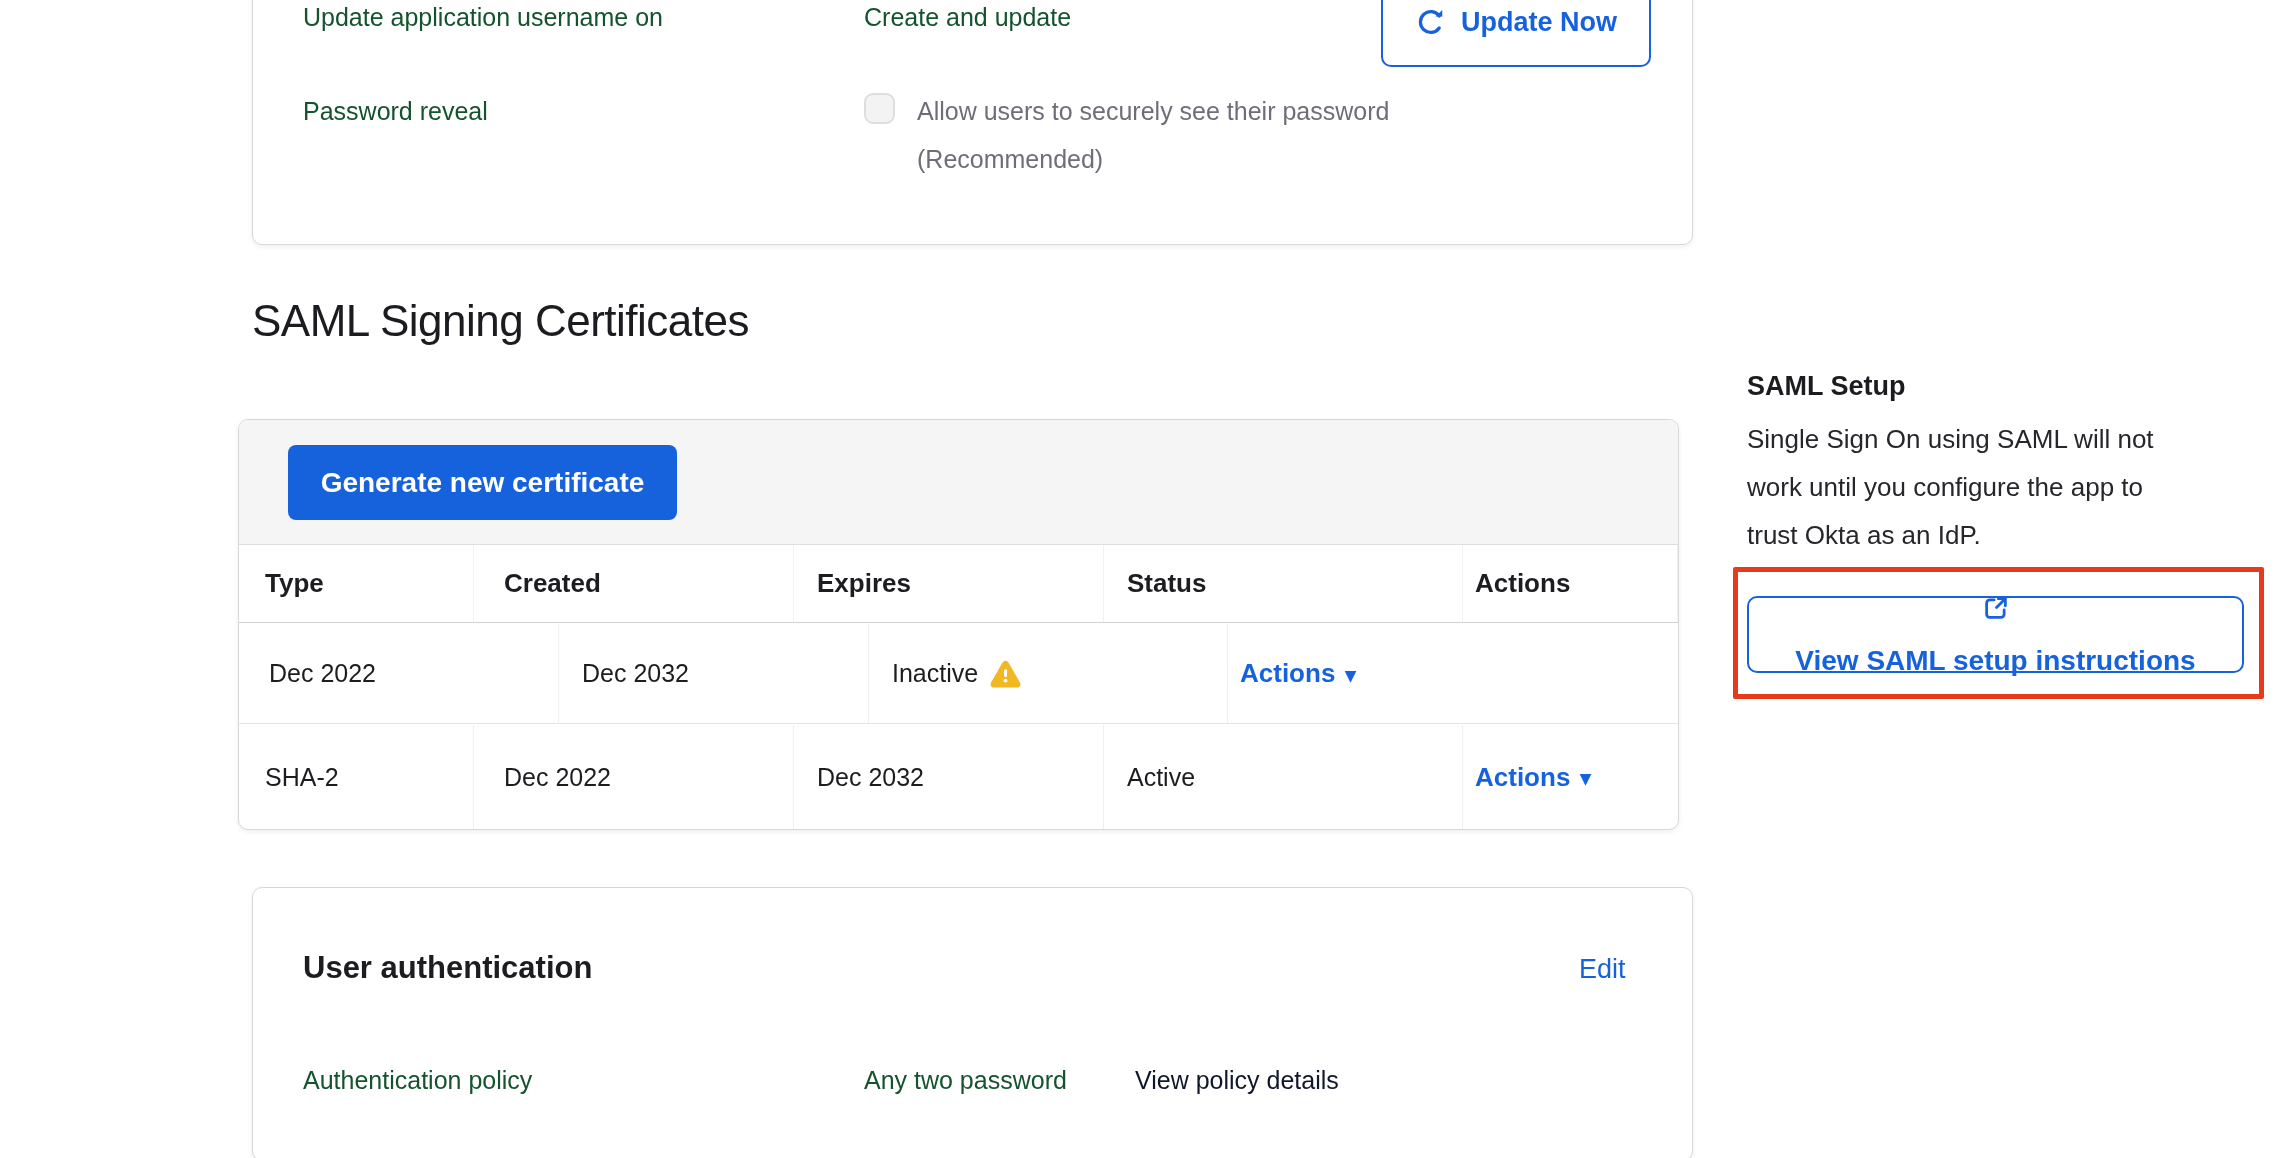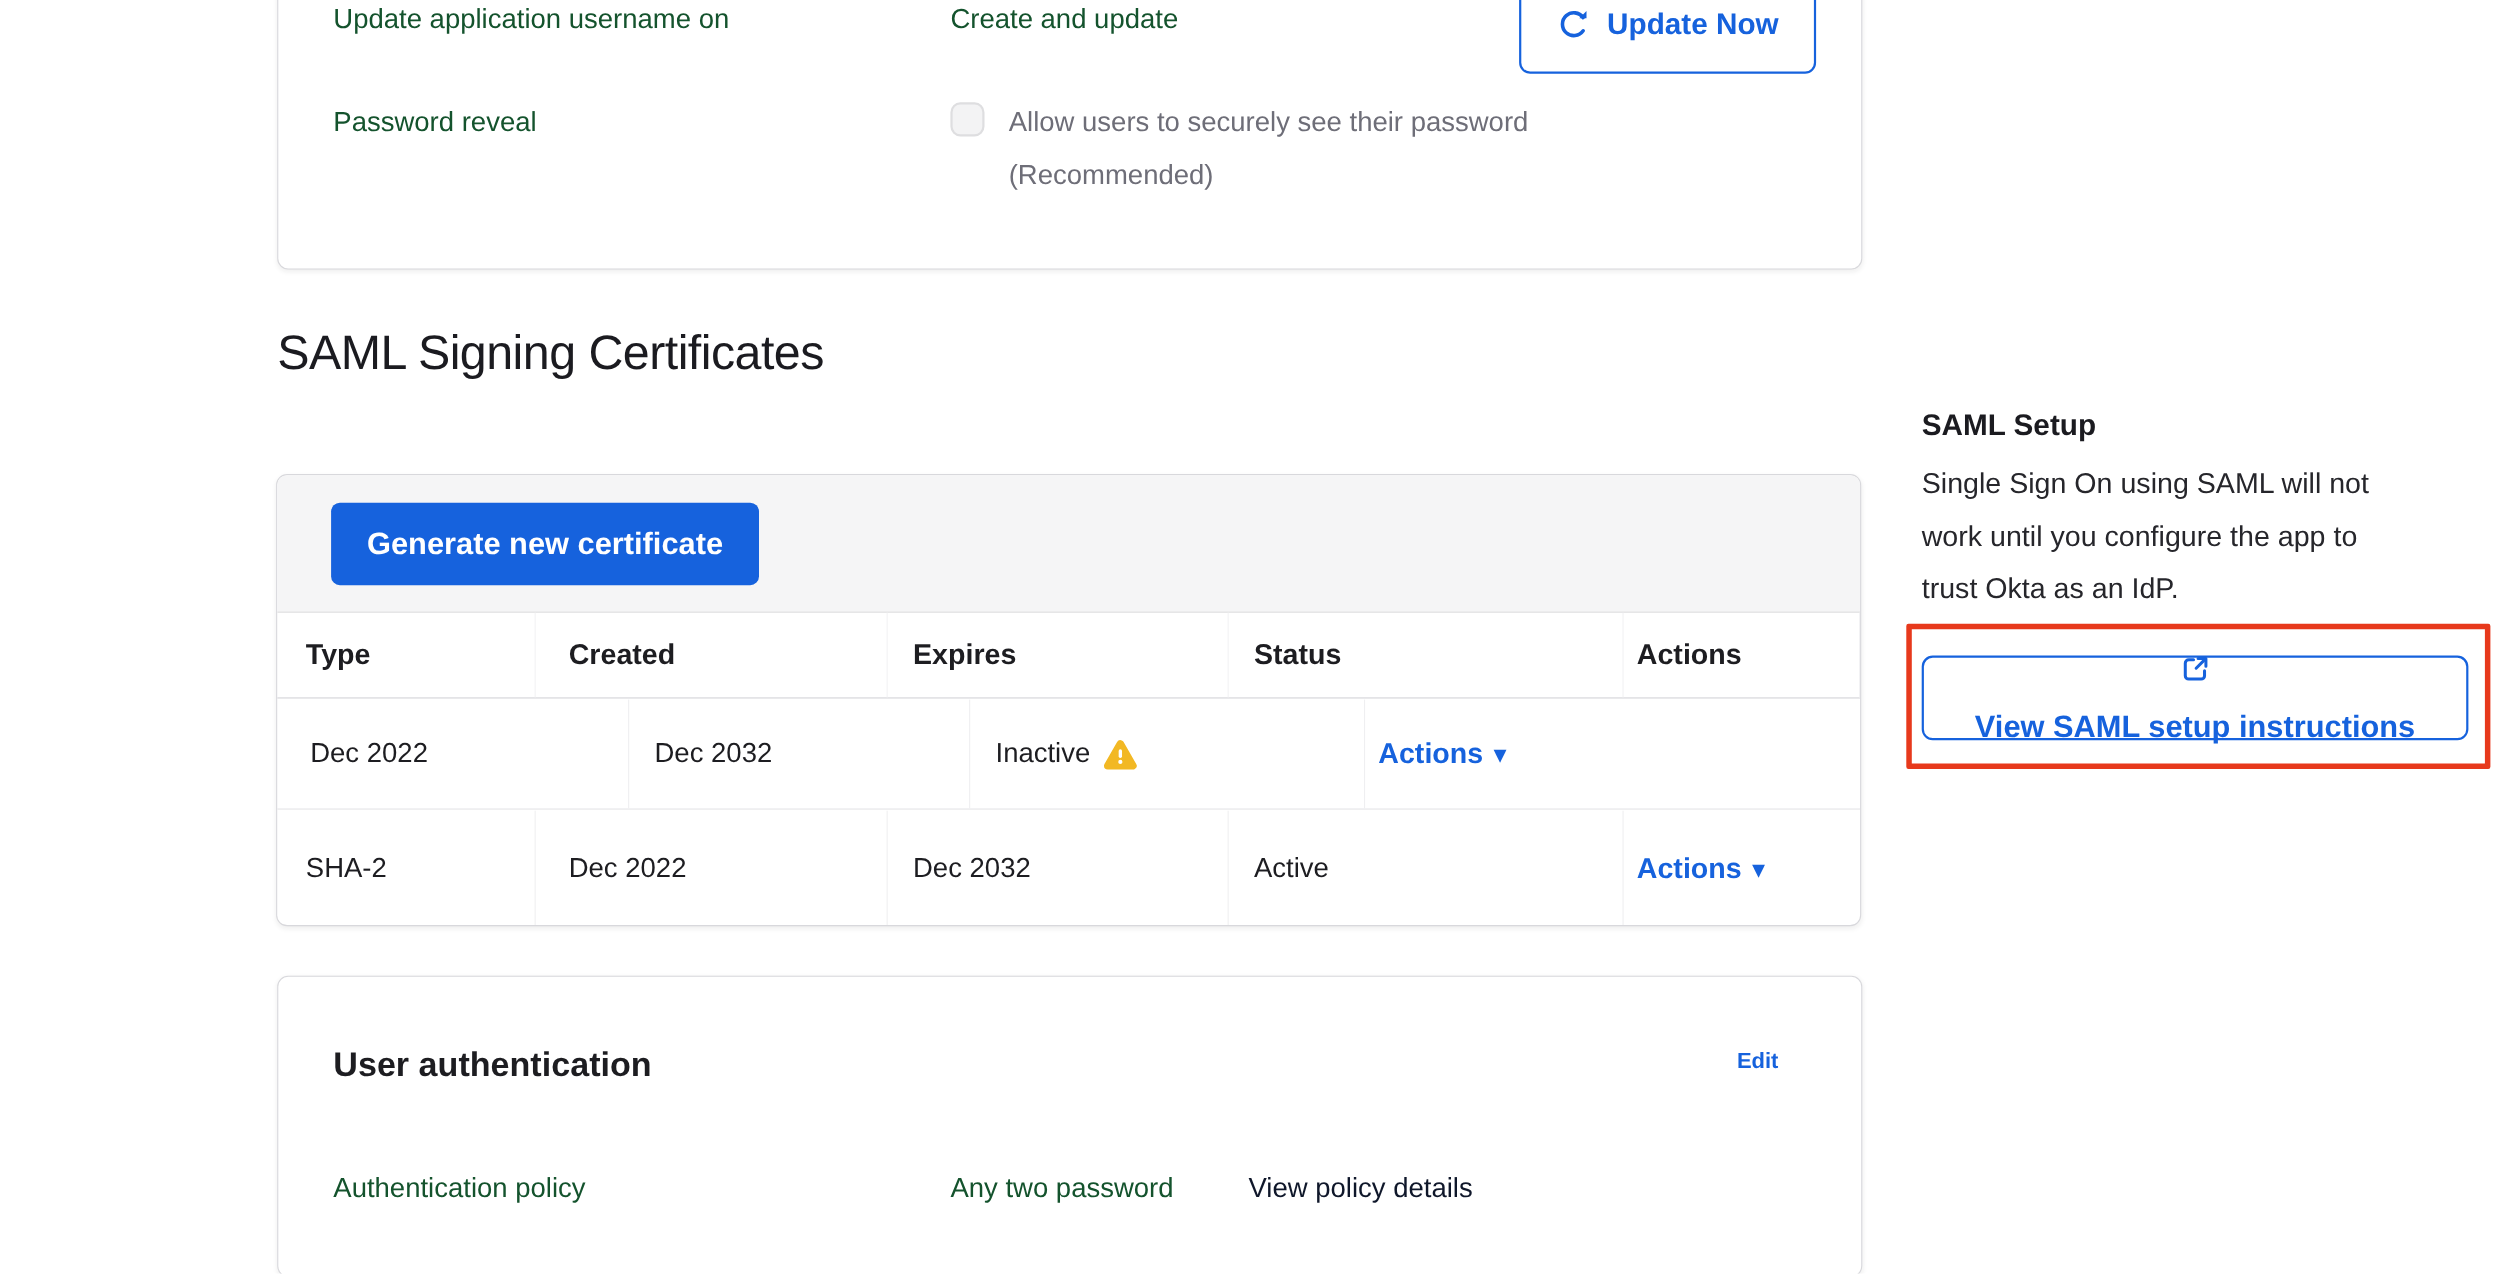--- a/index.html
+++ b/index.html
@@ -24,21 +24,21 @@
   }
   #password-checkbox{
     left:611px;top:122px;width:31px;height:31px;border:2px solid #dedee0;border-radius:9px;
     background:#f3f3f4;box-sizing:border-box;cursor:pointer;
   }
 
   
   #certs-heading{left:252px;top:296px;font-size:44px;font-weight:normal;letter-spacing:-.5px;color:#1b1b20;}
 
   
-  #cert-card{left:251px;top:419px;width:1439px;height:409px;overflow:hidden;margin-top:12px;}
+  #cert-card{left:238px;top:419px;width:1439px;height:409px;overflow:hidden;}
   #cert-band{position:absolute;left:0;top:0;width:100%;height:125px;background:#f5f5f6;border-bottom:1px solid #dedee0;box-sizing:border-box;}
   #generate-btn{
     position:absolute;left:49px;top:25px;width:389px;height:75px;border:none;border-radius:8px;
     background:#1662dd;color:#fff;font-size:28px;font-weight:bold;font-family:inherit;cursor:pointer;
   }
   .trow{position:absolute;left:0;width:100%;display:flex;align-items:center;box-sizing:border-box;}
   #thead-row{top:125px;height:78px;border-bottom:1px solid #d3d3d7;font-weight:bold;font-size:26px;}
   #data-row-0{top:204px;height:100px;border-bottom:1px solid #e4e4e7;}
   #data-row-1{top:305px;height:104px;}
   .cell{height:100%;display:flex;align-items:center;box-sizing:border-box;border-right:1px solid #efeff1;font-size:25px;}
@@ -49,21 +49,21 @@
   .c3{width:359px;padding-left:23px;}
   .c4{flex:1;padding-left:12px;}
   #thead-row .cell{border-right:1px solid #f2f2f4;font-size:26px;}
   .warn-icon{margin-left:12px;display:inline-flex;}
   .actions-link{color:#1662dd;font-weight:bold;font-size:26px;cursor:pointer;display:inline-flex;align-items:center;gap:10px;}
   .caret{font-size:21px;position:relative;top:1px;}
 
   
   #auth-card{left:252px;top:887px;width:1439px;height:272px;overflow:hidden;}
   #auth-heading{left:50px;top:62px;font-size:31px;font-weight:bold;}
-  #auth-edit{left:1326px;top:66px;font-size:20px;font-weight:bold;color:#1662dd;cursor:pointer;}
+  #auth-edit{left:1326px;top:66px;font-size:27px;font-weight:normal;color:#1662dd;cursor:pointer;}
   #auth-policy-label{left:50px;top:178px;}
   #auth-policy-value{left:611px;top:178px;}
   #auth-policy-link{left:882px;top:178px;color:#0f172a;cursor:pointer;}
 
   
   #saml-heading{left:1747px;top:371px;font-size:27px;font-weight:bold;color:#1b1b20;}
   .saml-desc-line{left:1747px;width:560px;font-size:26px;color:#26262b;}
   #saml-line-0{top:424px;}
   #saml-line-1{top:472px;}
   #saml-line-2{top:520px;}

